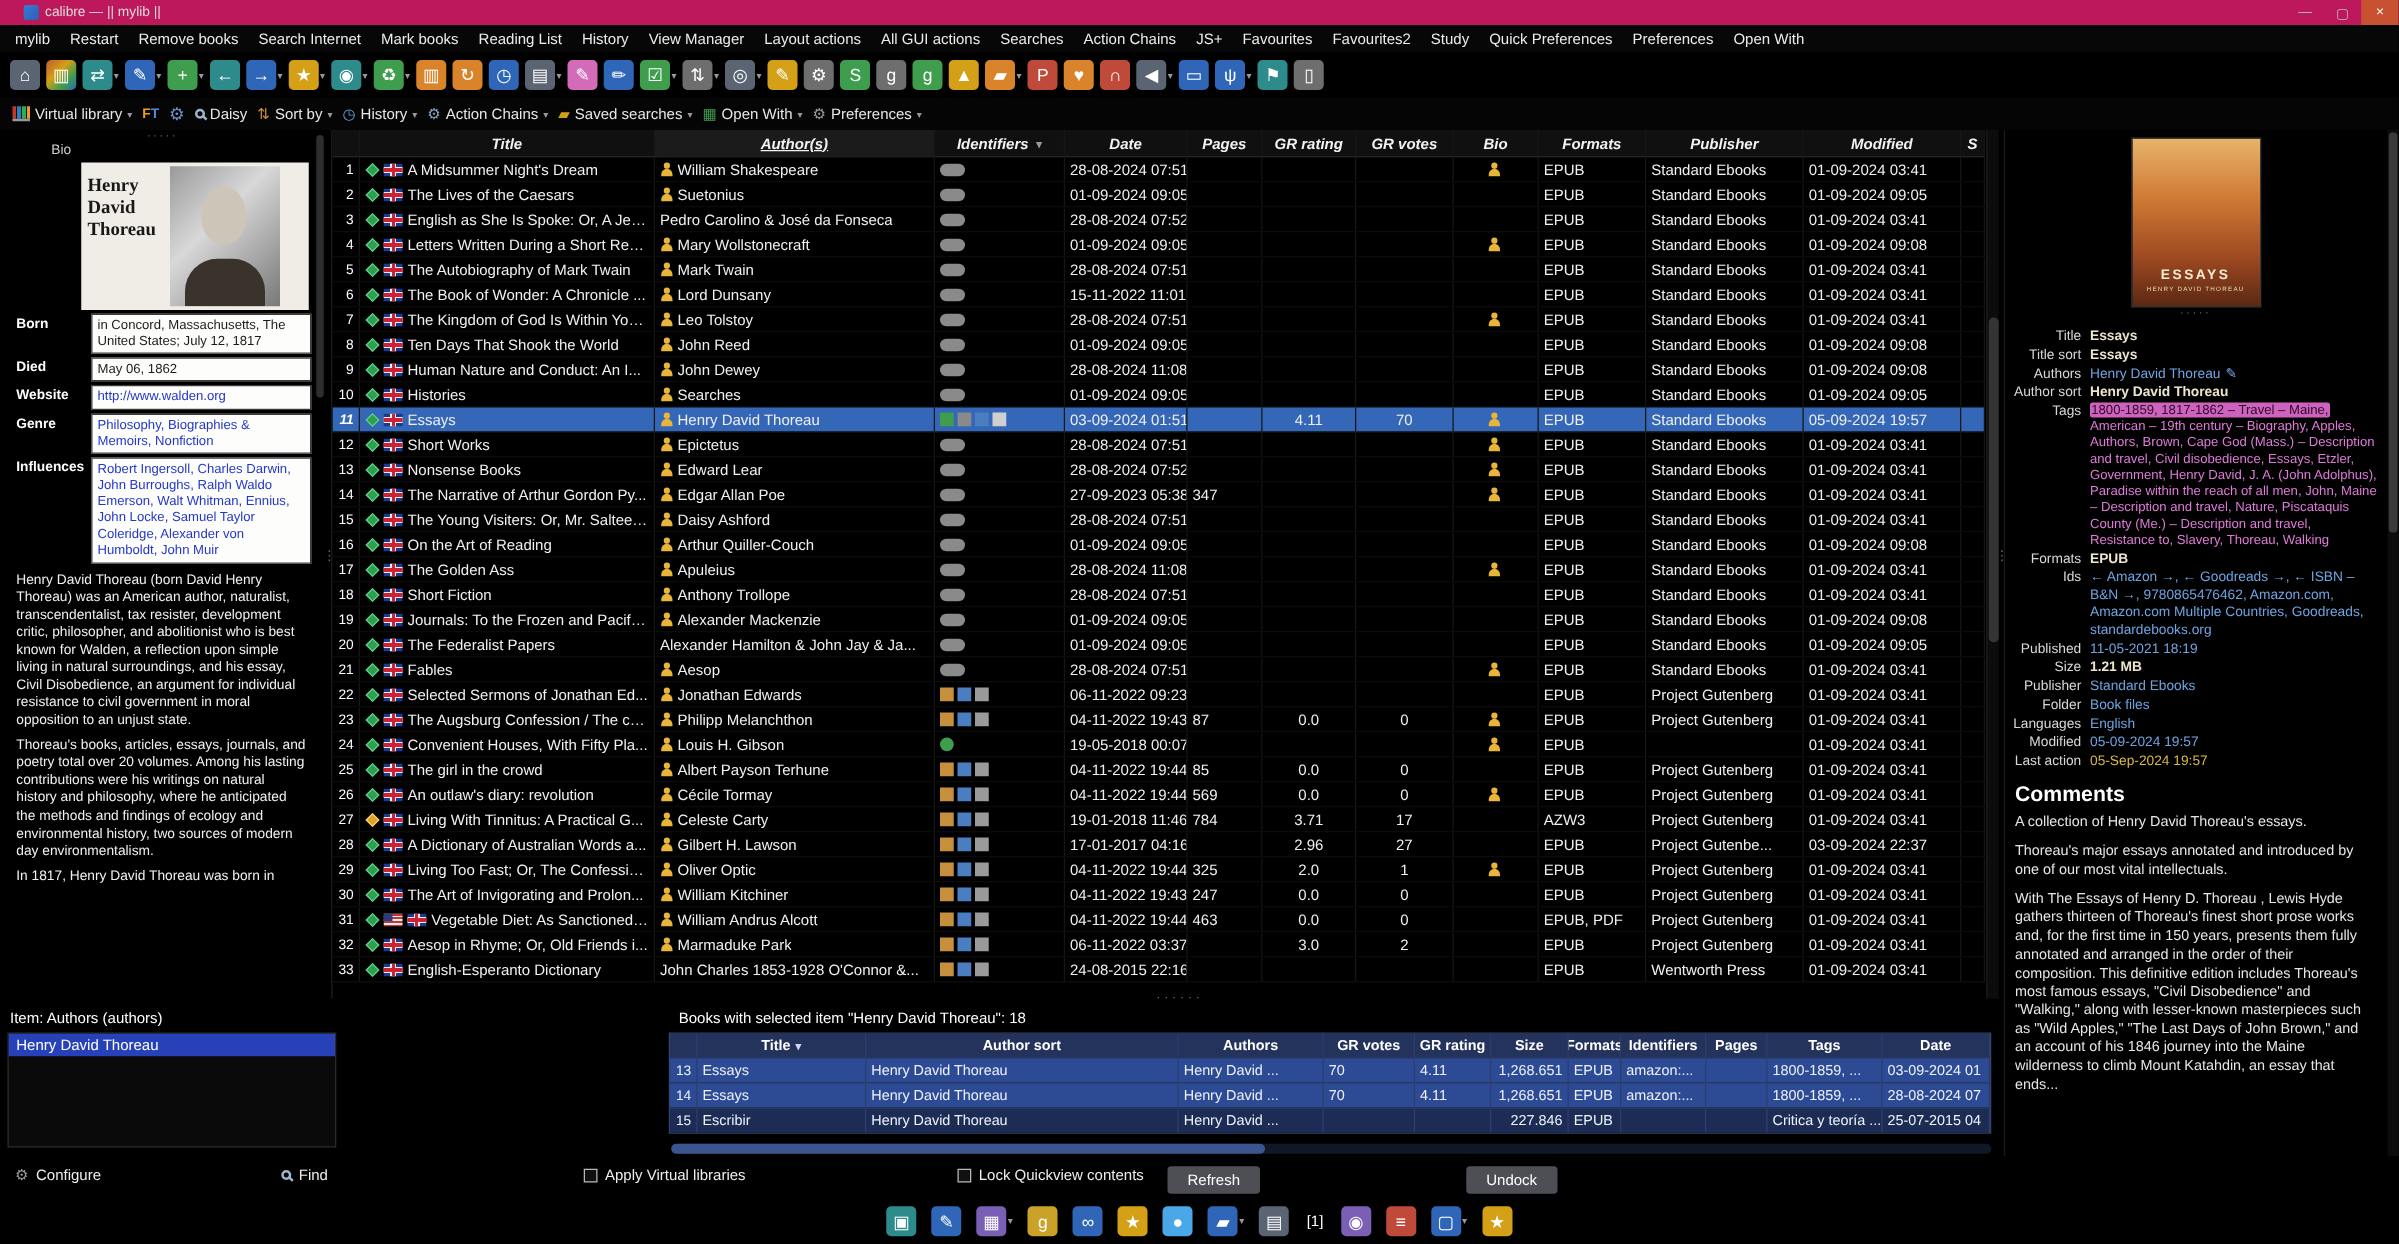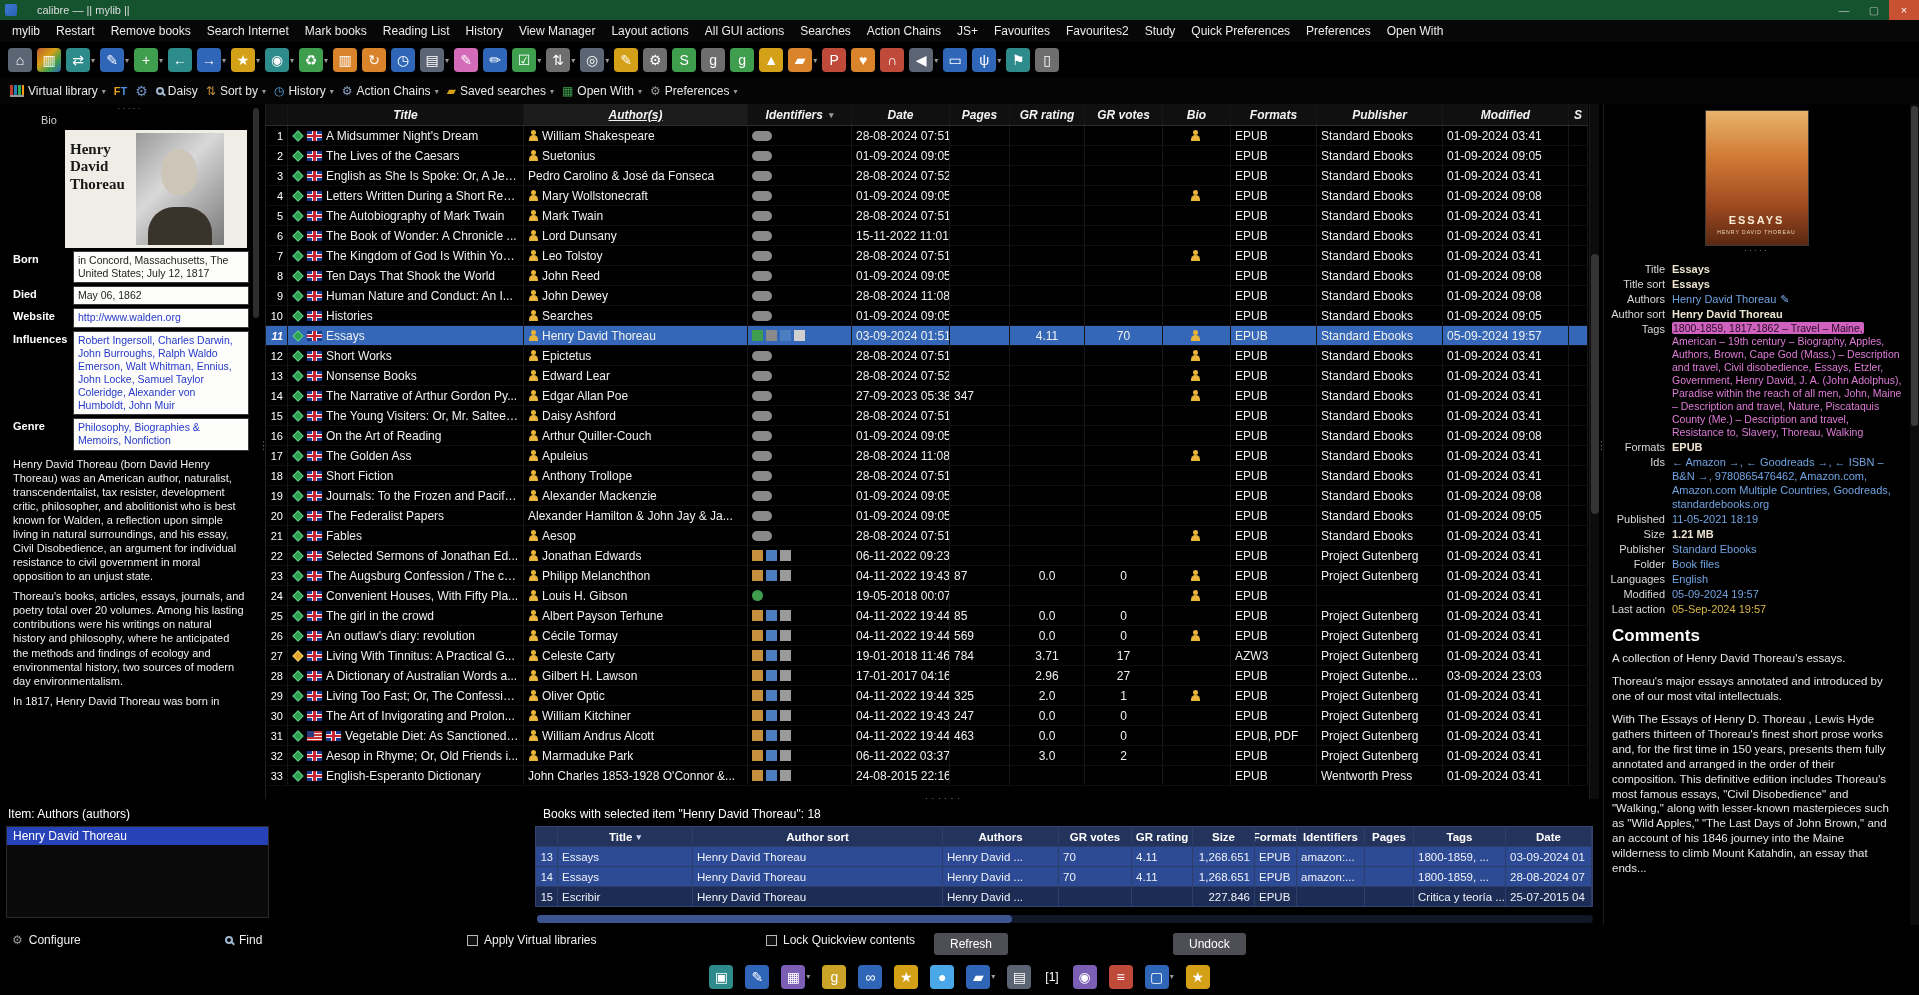--- a/index.html
+++ b/index.html
@@ -1,20 +1,20 @@
 <!DOCTYPE html>
 <html><head>
 <meta charset="utf-8">
 <style>
   *{margin:0;padding:0;box-sizing:border-box}
   body{background:#000;font-family:"Liberation Sans",sans-serif}
   .app{position:relative;width:1919px;height:995px;background:#000;color:#e8e8e8;overflow:hidden}
 
   
-  .titlebar{position:absolute;left:0;top:0;width:100%;height:20px;background:#14532d;display:flex;align-items:center;font-size:11px;color:#ddd;padding-left:5px;gap:20px}
+  .titlebar{position:absolute;left:0;top:0;width:100%;height:20px;background:#be185d;display:flex;align-items:center;font-size:11px;color:#ddd;padding-left:19px;gap:5px}
   .appicon{width:12px;height:12px;border-radius:2px;background:linear-gradient(135deg,#3a7bd5,#2b5fb3);flex-shrink:0}
   .wctrl{margin-left:auto;display:flex;height:100%}
   .wbtn{width:30px;height:100%;display:flex;align-items:center;justify-content:center;color:#bbb;font-size:11px}
   .wbtn.v-close{background:#c75130;color:#fff}
 
   
   .menubar{position:absolute;left:0;top:20px;width:100%;height:22px;background:#070707;display:flex;align-items:center;font-size:12px;padding-left:4px}
   .mitem{padding:0 8px;white-space:nowrap;color:#ececec}
 
   
@@ -510,27 +510,27 @@
           <div class="aflabel">Died</div>
           <div class="afvalue v-plain">May 06, 1862</div>
         </div>
 
         <div class="afrow">
           <div class="aflabel">Website</div>
           <div class="afvalue v-link">http://www.walden.org</div>
         </div>
 
         <div class="afrow">
+          <div class="aflabel">Genre</div>
+          <div class="afvalue v-link">Philosophy, Biographies &amp; Memoirs, Nonfiction</div>
+        </div>
+
+        <div class="afrow">
           <div class="aflabel">Influences</div>
           <div class="afvalue v-link">Robert Ingersoll, Charles Darwin, John Burroughs, Ralph Waldo Emerson, Walt Whitman, Ennius, John Locke, Samuel Taylor Coleridge, Alexander von Humboldt, John Muir</div>
-        </div>
-
-        <div class="afrow">
-          <div class="aflabel">Genre</div>
-          <div class="afvalue v-link">Philosophy, Biographies &amp; Memoirs, Nonfiction</div>
         </div>
       </div>
     <div>
 
     <p class="bpar">Henry David Thoreau (born David Henry Thoreau) was an American author, naturalist, transcendentalist, tax resister, development critic, philosopher, and abolitionist who is best known for Walden, a reflection upon simple living in natural surroundings, and his essay, Civil Disobedience, an argument for individual resistance to civil government in moral opposition to an unjust state.</p>
         <p class="bpar">Thoreau's books, articles, essays, journals, and poetry total over 20 volumes. Among his lasting contributions were his writings on natural history and philosophy, where he anticipated the methods and findings of ecology and environmental history, two sources of modern day environmentalism.</p>
         <p class="bpar">In 1817, Henry David Thoreau was born in</p>
       </div>
   </div>
   <div class="bioscroll">
@@ -1296,21 +1296,21 @@
           <div class="bc c-ident">
             <span class="idchip v-multi"></span>
           </div>
           <div class="bc c-date">17-01-2017 04:16</div>
           <div class="bc c-pages"></div>
           <div class="bc c-grr">2.96</div>
           <div class="bc c-grv">27</div>
           <div class="bc c-bio"></div>
           <div class="bc c-fmt">EPUB</div>
           <div class="bc c-pub">Project Gutenbe...</div>
-          <div class="bc c-mod">03-09-2024 23:03</div>
+          <div class="bc c-mod">03-09-2024 22:37</div>
           <div class="bc c-s"></div>
         </div>
 
         <div class="brow">
           <div class="bc c-num">29</div>
           <div class="bc c-title">
             <span class="mk v-green"></span>
             <span class="flag v-gb"></span>
 
             <span class="tt">Living Too Fast; Or, The Confessio...</span>

